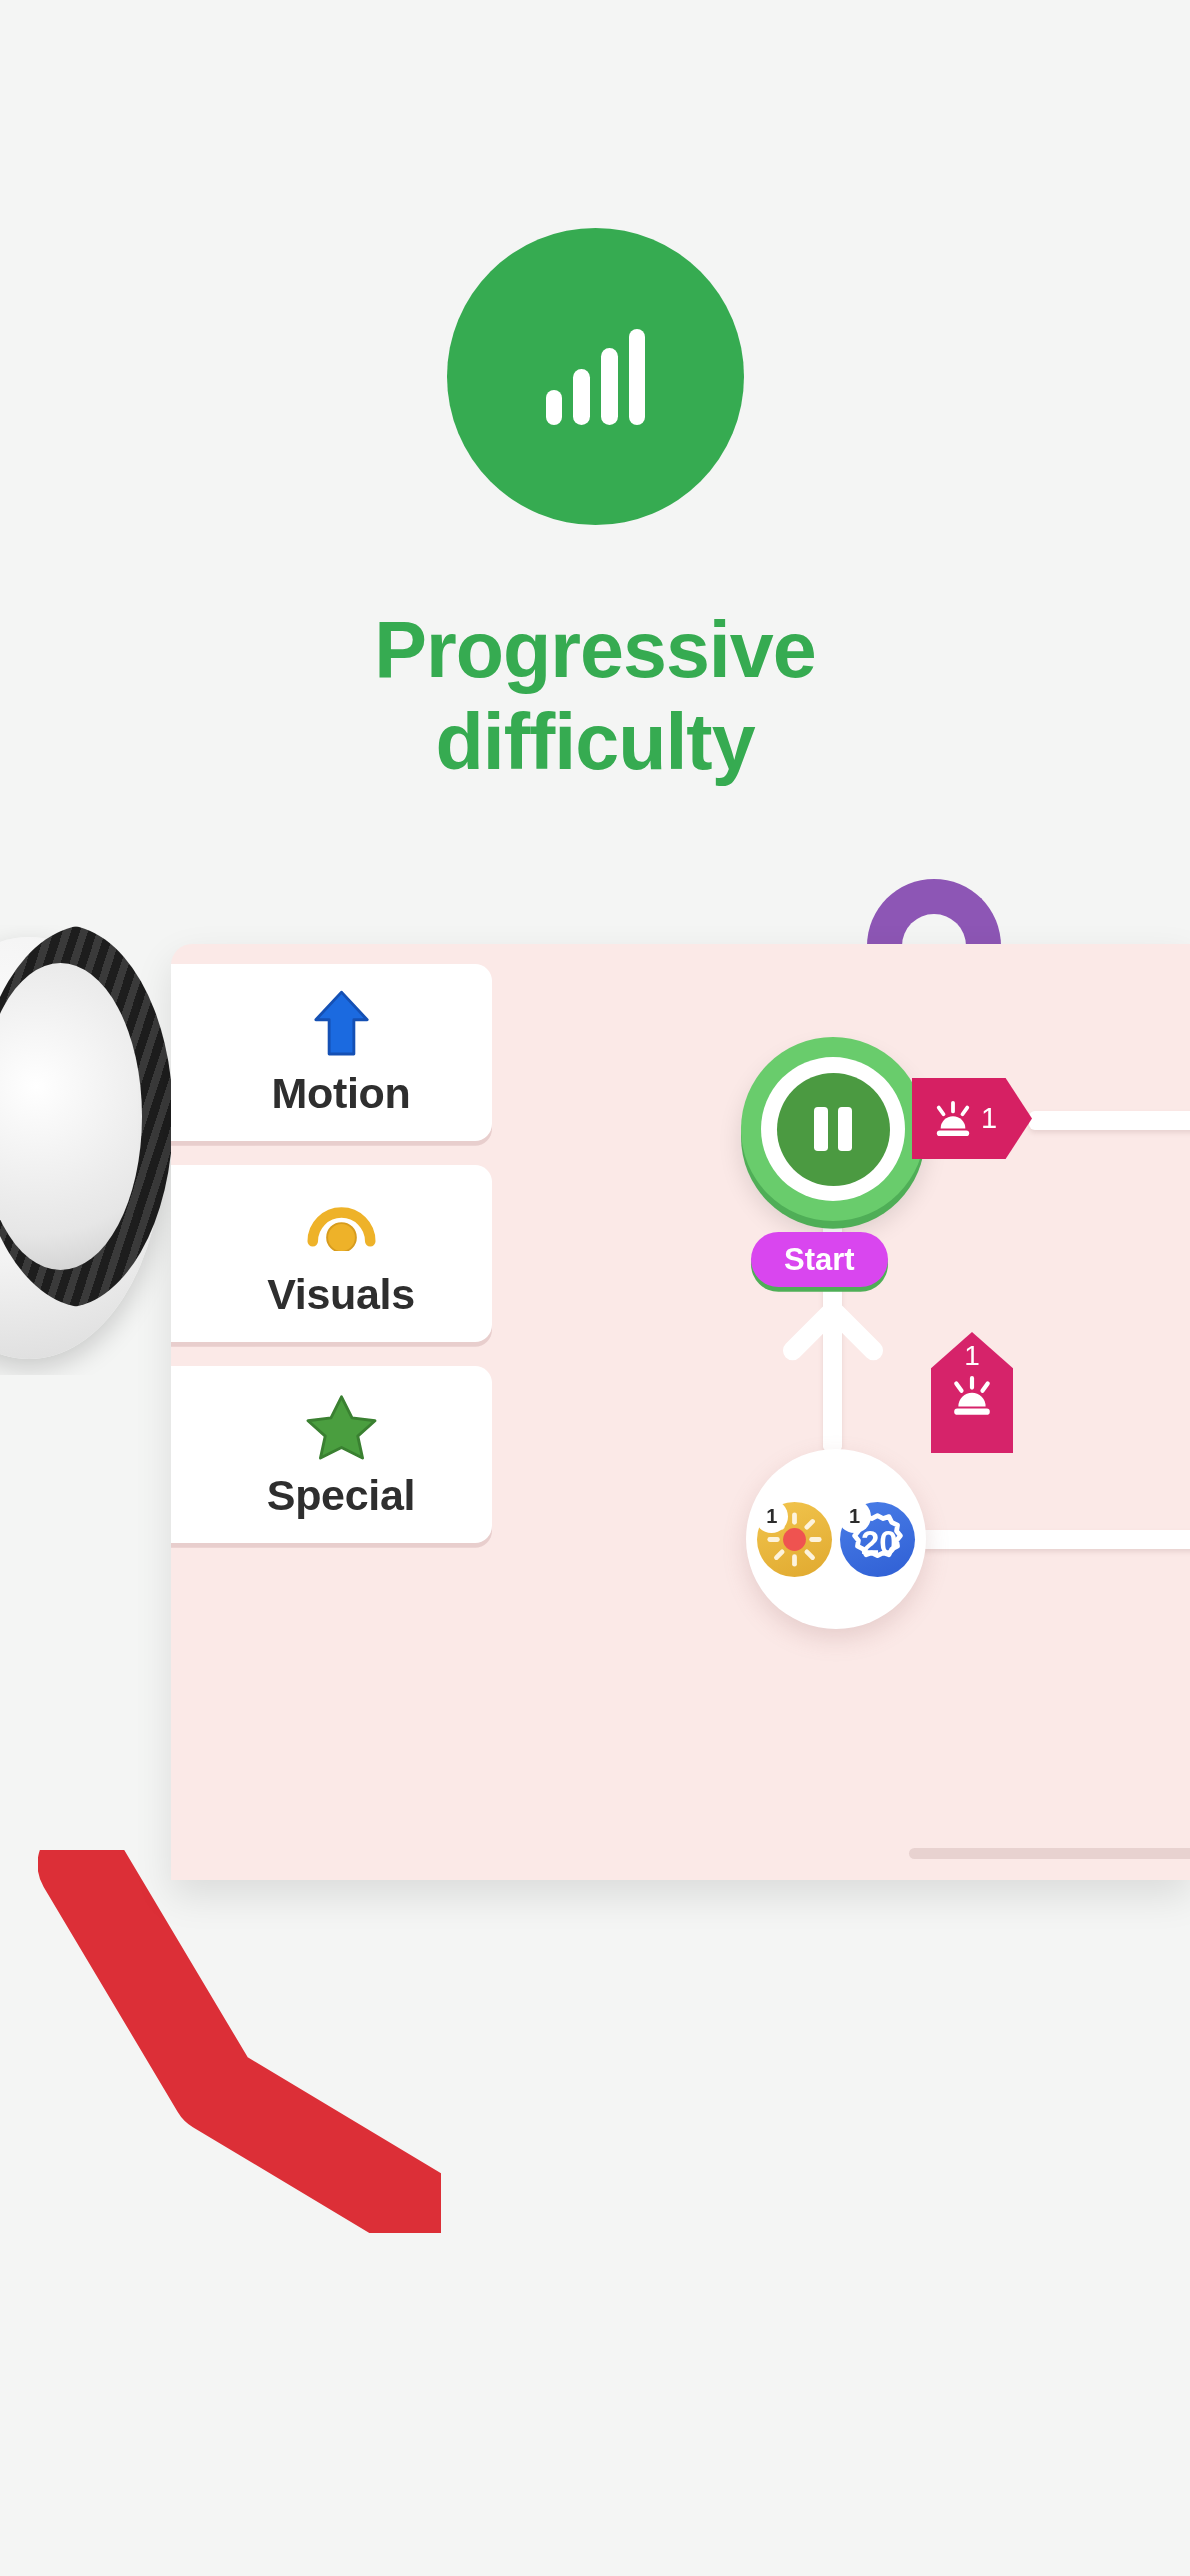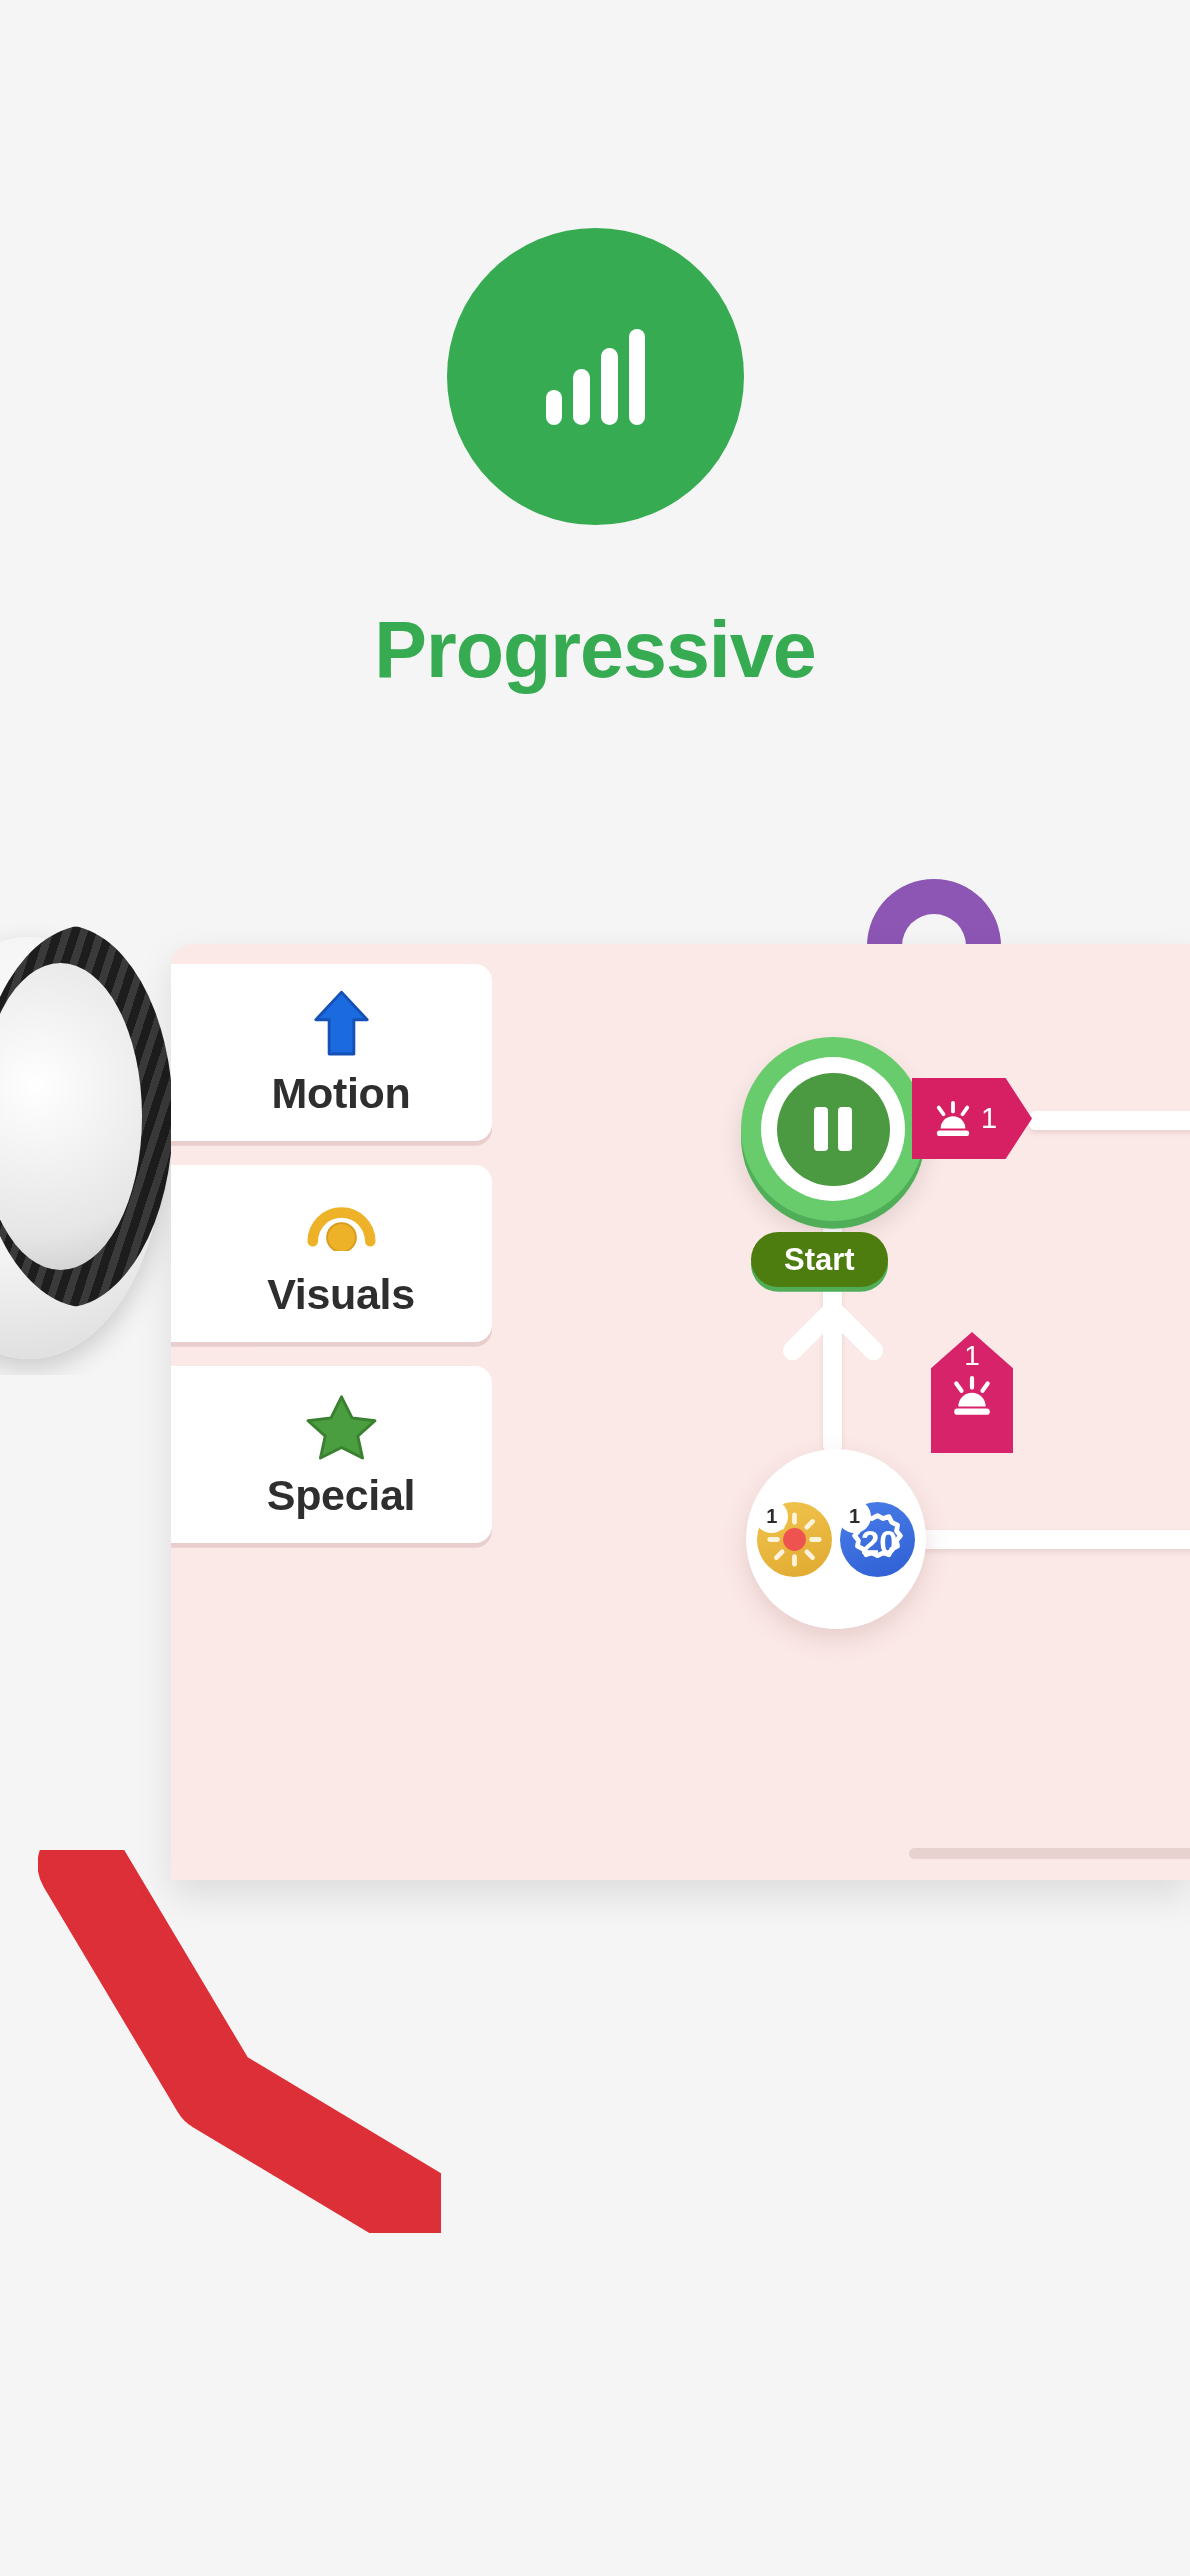--- a/index.html
+++ b/index.html
@@ -124,21 +124,21 @@
   .start-btn .core {
     width:113px; height:113px; border-radius:50%;
     background:#4b9a41;
     display:flex; align-items:center; justify-content:center; gap:10.5px;
   }
   .start-btn .core span { display:block; width:13.4px; height:44px; background:#fff; border-radius:3.8px; }
 
   .start-label {
     position:absolute; left:240px; top:288px;
     padding:9.6px 33px; border-radius:29px;
-    background:#4d7c0f; color:#ffffff;
+    background:#d946ef; color:#ffffff;
     font-size:31px; font-weight:bold;
     box-shadow:0 4.8px 0 #4fae57;
   }
 
   
   .tag-chev {
     position:absolute; left:401px; top:134px;
     width:120px; height:81px; background:#d62063;
     clip-path:polygon(0 0, 78% 0, 100% 50%, 78% 100%, 0 100%);
     display:flex; align-items:center; justify-content:center; gap:7.7px;
@@ -198,20 +198,21 @@
     <div class="bars">
       <i></i>
       <i></i>
       <i></i>
       <i></i>
     </div>
   </div>
 
   <div class="headline">
     <div>Progressive</div>
+    <div>difficulty</div>
   </div>
 
   <div class="purple-arc"></div>
 
   <div class="robot">
     <div class="body"></div>
     <div class="tire"></div>
     <div class="tire-inner"></div>
 
   </div>

